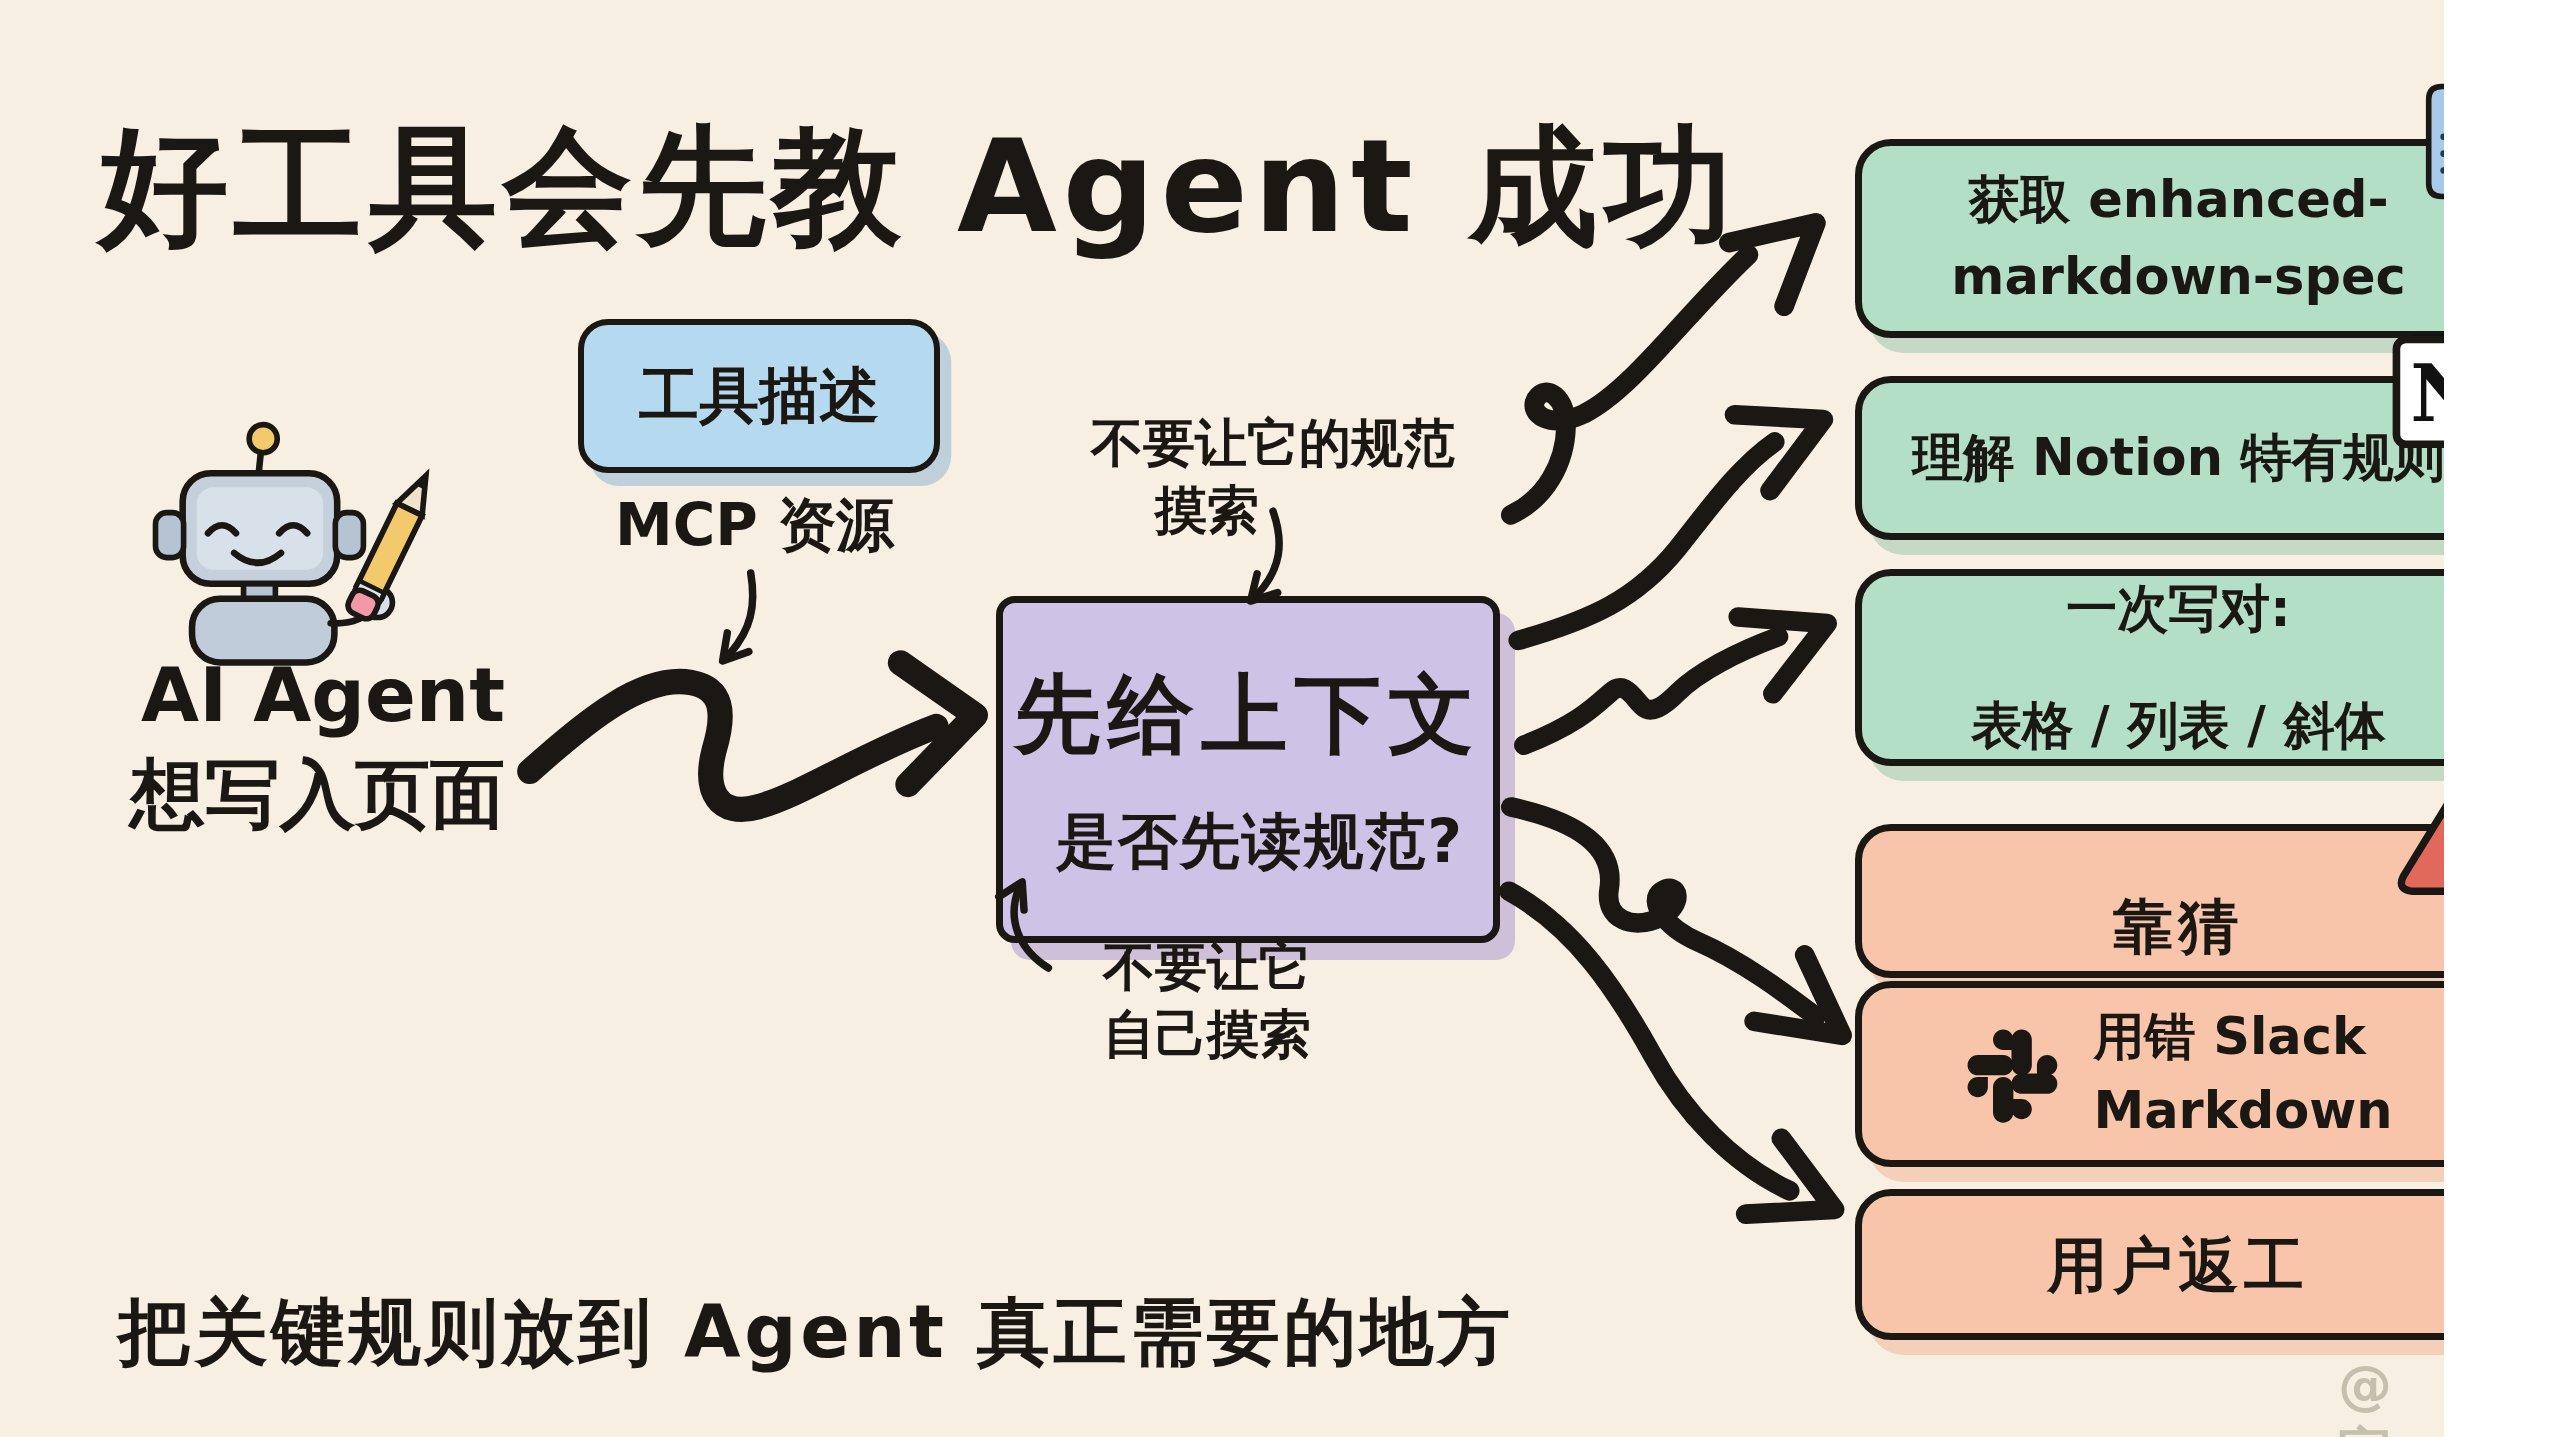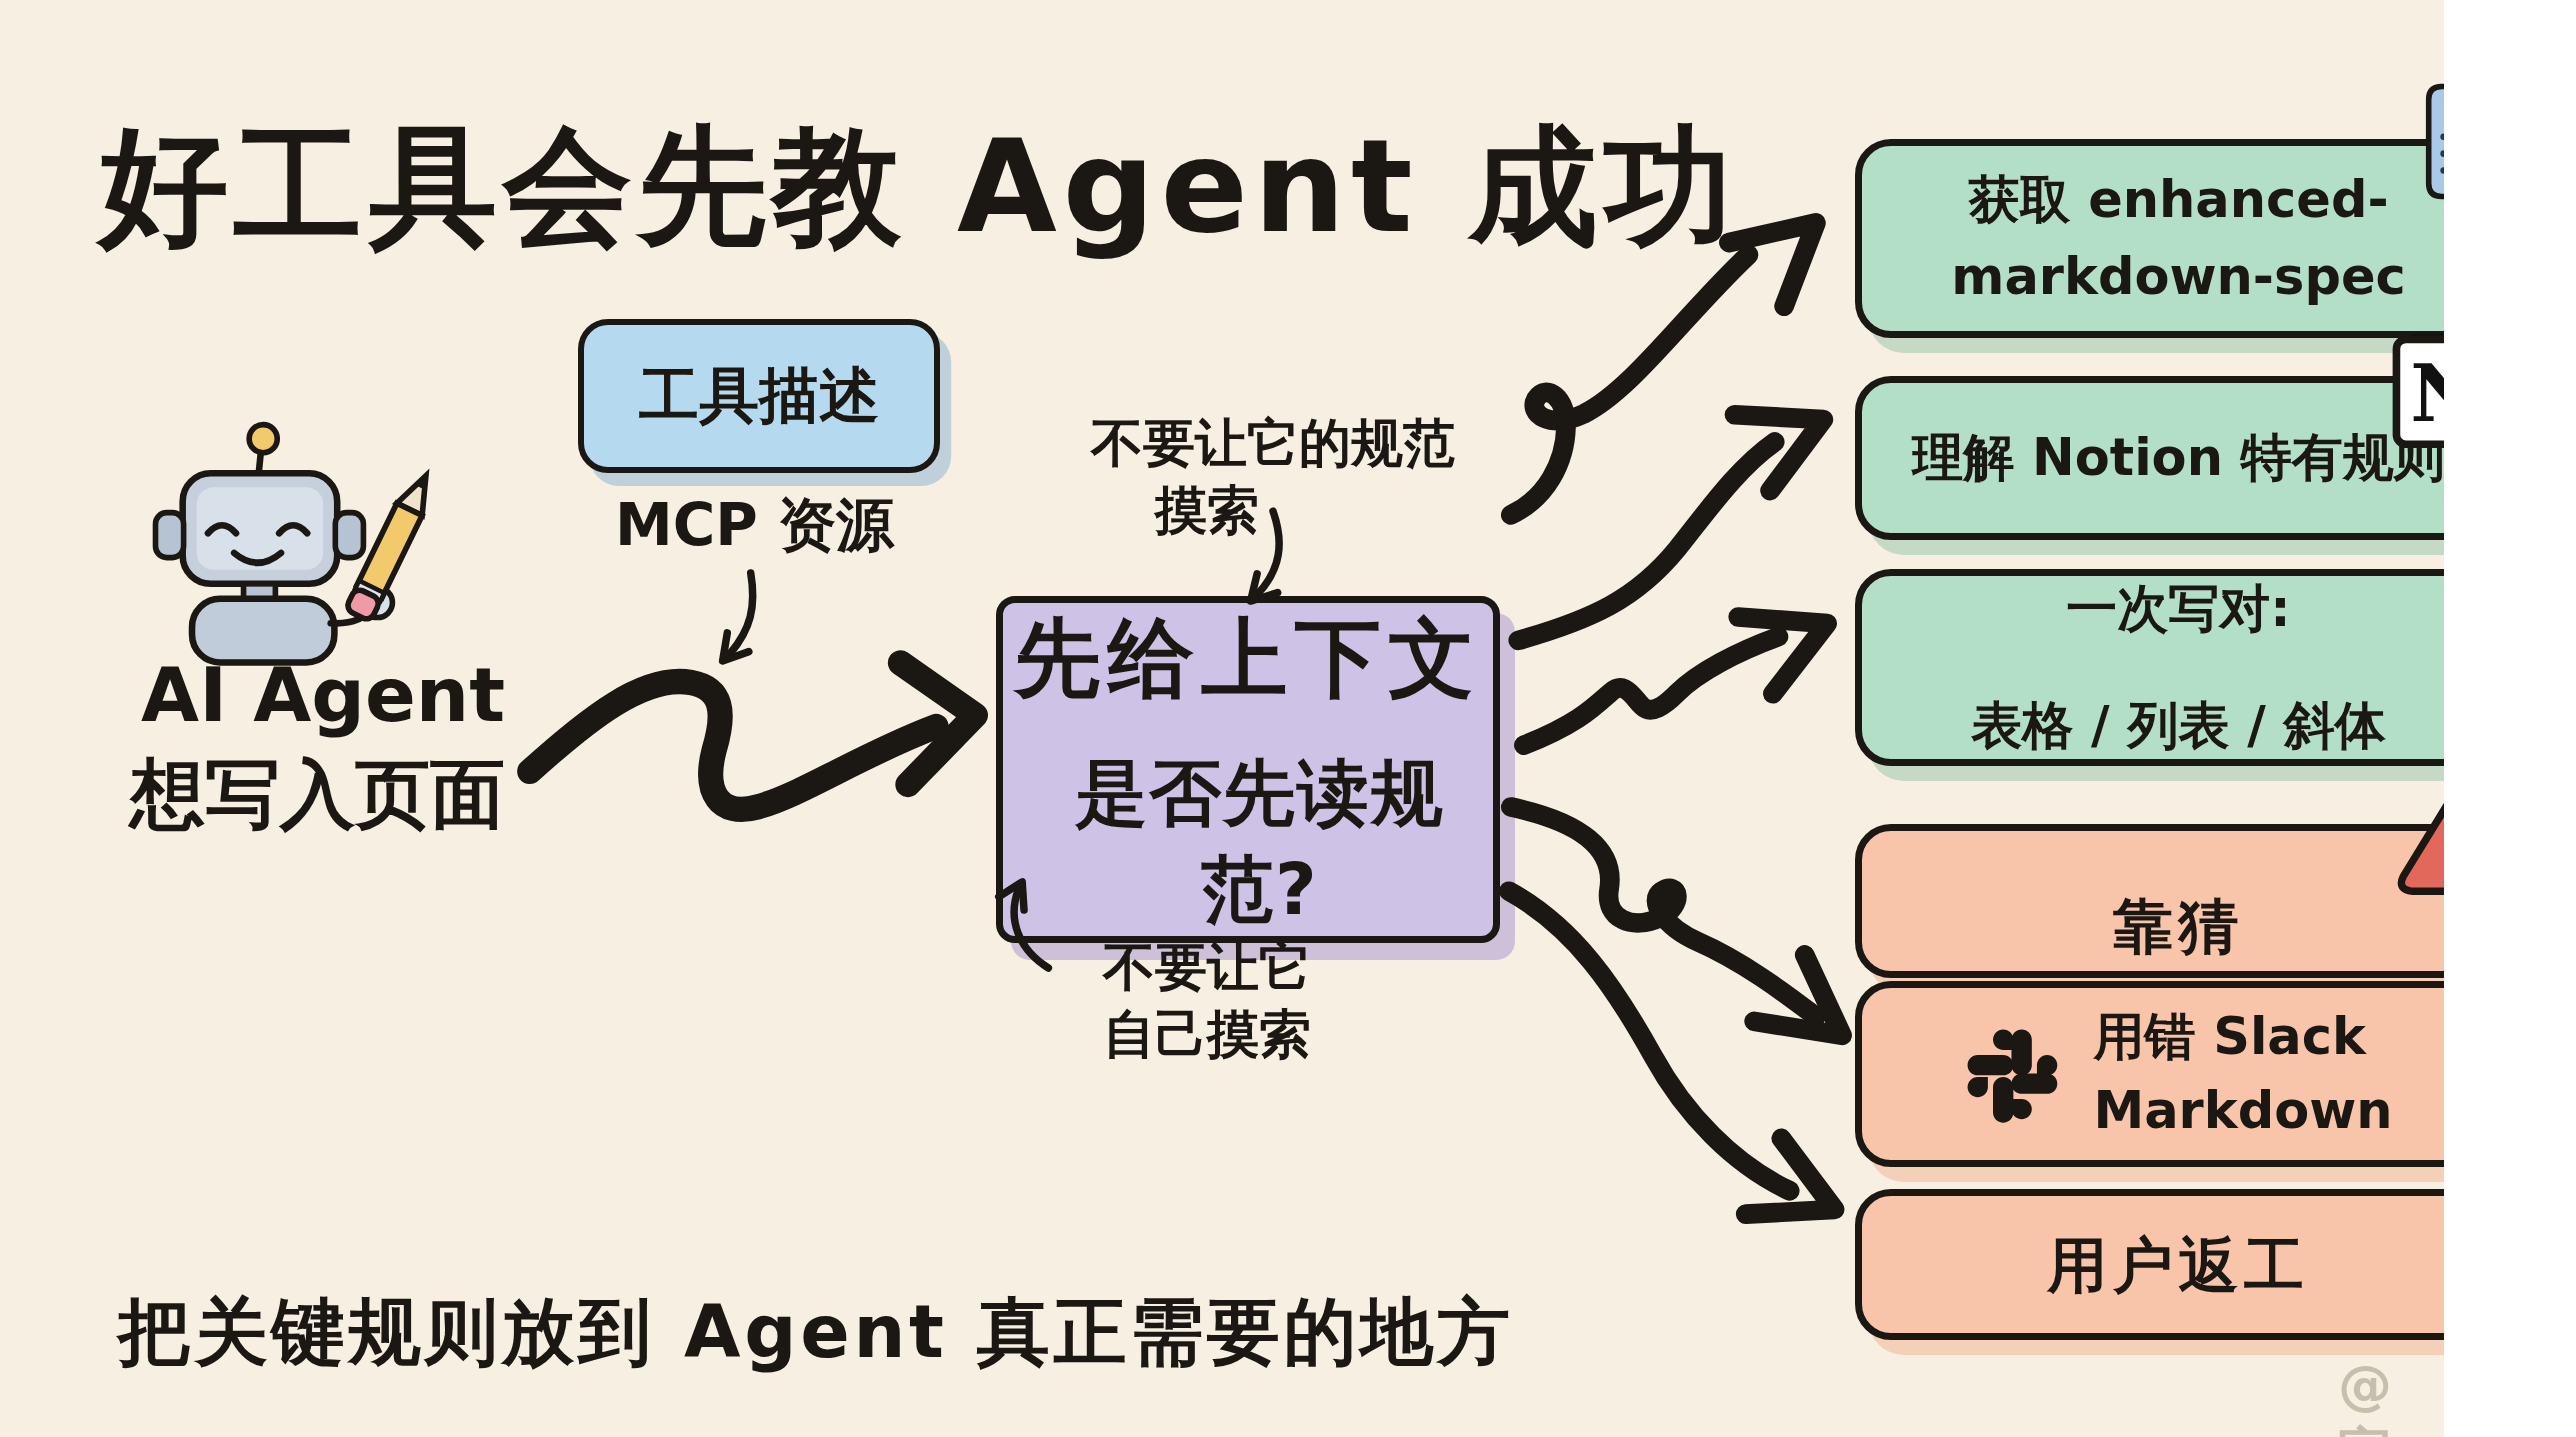--- a/index.html
+++ b/index.html
@@ -17,21 +17,21 @@
   .watermark{left:2338px;top:1346px;font-size:54px;color:var(--watermark-gray);font-weight:700;margin-top:8px;}
   .agent-label{left:56px;top:646px;width:449px;text-align:right;font-size:75px;line-height:1.32;}
   .box{position:absolute;border:7.5px solid var(--ink);display:flex;flex-direction:column;
     align-items:center;justify-content:center;text-align:center;color:var(--ink);}
   .tool-box{left:578px;top:319px;width:350px;height:142px;border-radius:30px;border-width:6.6px;
     background:var(--blue-box);font-size:60px;box-shadow:11.2px 13px 0 rgba(125,170,210,.45);}
   .mcp-label{left:558px;top:487px;width:393px;text-align:center;font-size:58px;}
   .context-box{left:996px;top:596px;width:490px;height:333px;border-radius:19px;
     background:var(--purple-box);box-shadow:15px 17px 0 rgba(165,145,205,.5);gap:28px;}
   .context-line1{font-size:86px;letter-spacing:7.5px;}
-  .context-line2{font-size:72px;letter-spacing:1.9px;margin-left:24px;}
+  .context-line2{font-size:60px;letter-spacing:1.9px;margin-left:24px;}
   .note{position:absolute;text-align:center;font-size:52px;line-height:1.28;}
   .note-top{left:1039px;top:410px;width:468px;}
   .note-top .shift{display:block;transform:translateX(-66px);}
   .note-bottom{left:1048px;top:934px;width:318px;}
   .outcome{left:1855px;width:633px;border-radius:36px;font-size:51px;line-height:1.5;}
   .good{background:var(--green-box);box-shadow:13px 15px 0 rgba(150,195,165,.5);}
   .bad{background:var(--orange-box);box-shadow:13px 15px 0 rgba(238,170,130,.45);}
   .o1{top:139px;height:185px;}
   .o2{top:376px;height:150px;}
   .o3{top:569px;height:183px;gap:40px;}

